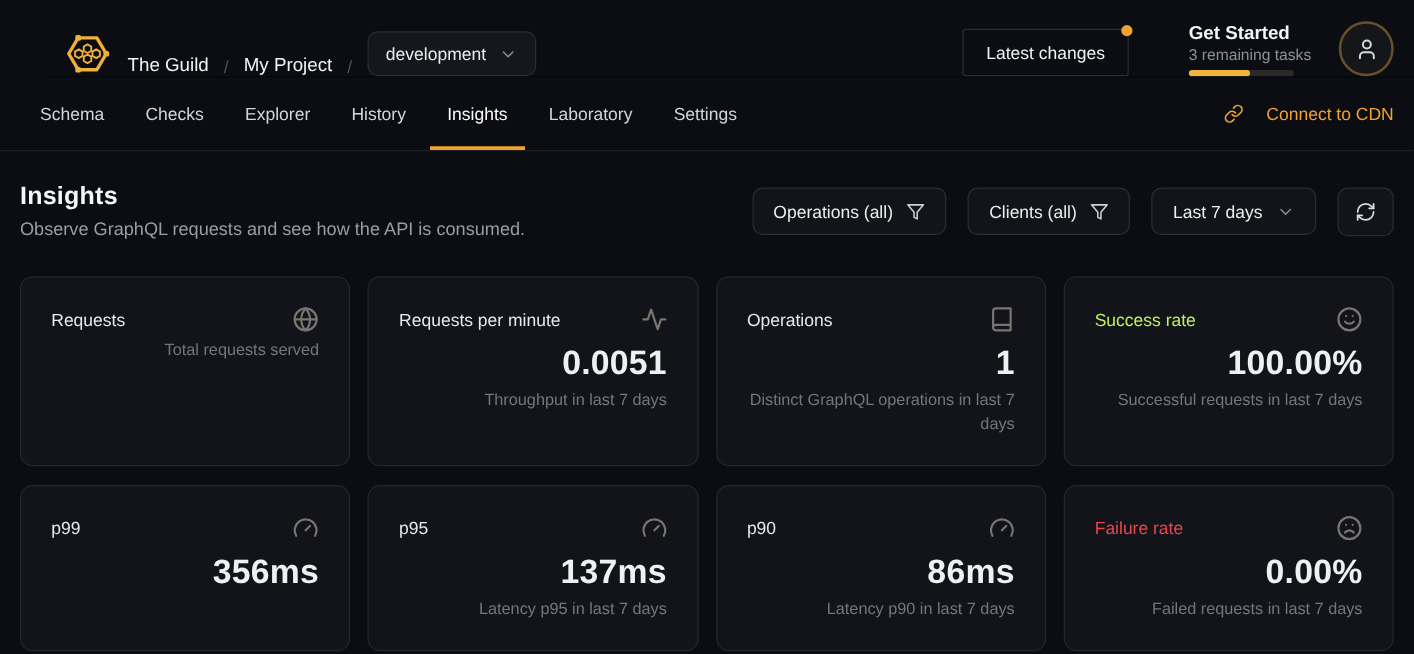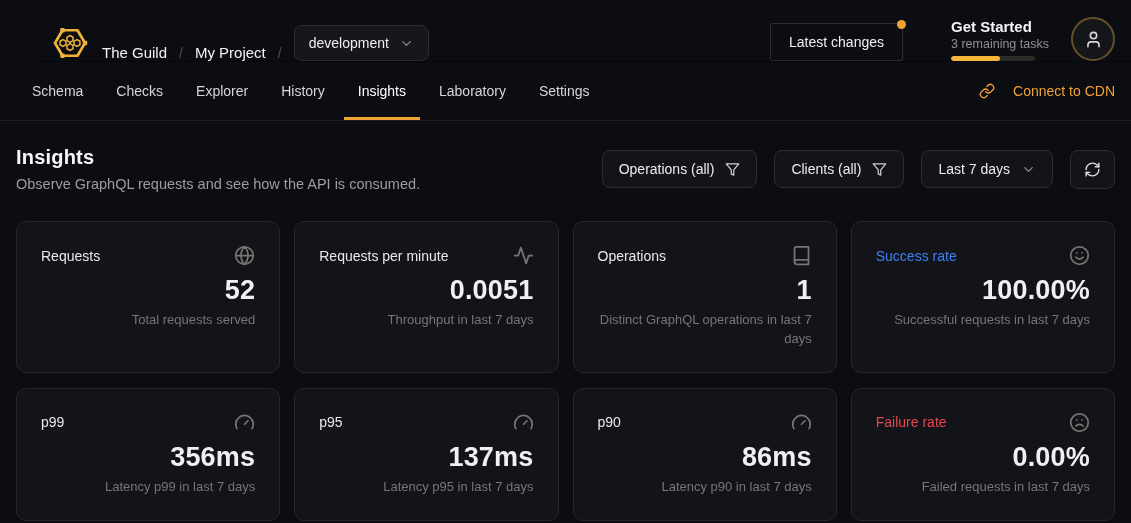--- a/index.html
+++ b/index.html
@@ -94,21 +94,21 @@
     margin-top:29px;
     display:grid; grid-template-columns:repeat(4,1fr); gap:15px 14px;
   }
   .card {
     background:#121419; border:1px solid #25272d; border-radius:10px;
     padding:23px 24px;
     text-align:right;
   }
   .card-head { display:flex; align-items:center; justify-content:space-between; }
   .card-title { font-size:14px; font-weight:500; color:#e8e9ea; }
-  .card-title.success { color:#3b82f6; }
+  .card-title.success { color:#bef264; }
   .card-title.failure { color:#e5484d; }
   .card-icon { color:#77756f; flex:none; }
   .card-value { margin-top:9px; font-size:27px; font-weight:700; color:#eef0f1; letter-spacing:.2px; }
   .card-desc { margin-top:5px; font-size:13px; color:#75767b; line-height:1.45; }
 </style>
 </head>
 <body>
 
 <div class="header">
   <div class="logo">
@@ -237,21 +237,20 @@
       <div class="card-head">
         <span class="card-title">Requests</span>
         <span class="card-icon">
           <svg class="ic" width="21" height="21" viewBox="0 0 24 24" stroke-width="1.7">
             <circle cx="12" cy="12" r="10"></circle>
               <path d="M12 2a14.5 14.5 0 0 0 0 20 14.5 14.5 0 0 0 0-20"></path>
               <path d="M2 12h20"></path>
           </svg>
         </span>
       </div>
-      <div class="card-value">52</div>
       <div class="card-desc">Total requests served</div>
     </div>
 
     <div class="card">
       <div class="card-head">
         <span class="card-title">Requests per minute</span>
         <span class="card-icon">
           <svg class="ic" width="21" height="21" viewBox="0 0 24 24" stroke-width="1.7">
               <path d="M22 12h-4l-3 9L9 3l-3 9H2"></path>
             </svg>
@@ -294,21 +293,20 @@
       <div class="card-head">
         <span class="card-title">p99</span>
         <span class="card-icon">
           <svg class="ic" width="21" height="21" viewBox="0 0 24 24" stroke-width="1.7">
               <path d="m12 14 4-4"></path>
               <path d="M3.34 19a10 10 0 1 1 17.32 0"></path>
             </svg>
         </span>
       </div>
       <div class="card-value">356ms</div>
-      <div class="card-desc">Latency p99 in last 7 days</div>
     </div>
 
     <div class="card">
       <div class="card-head">
         <span class="card-title">p95</span>
         <span class="card-icon">
           <svg class="ic" width="21" height="21" viewBox="0 0 24 24" stroke-width="1.7">
               <path d="m12 14 4-4"></path>
               <path d="M3.34 19a10 10 0 1 1 17.32 0"></path>
             </svg>

